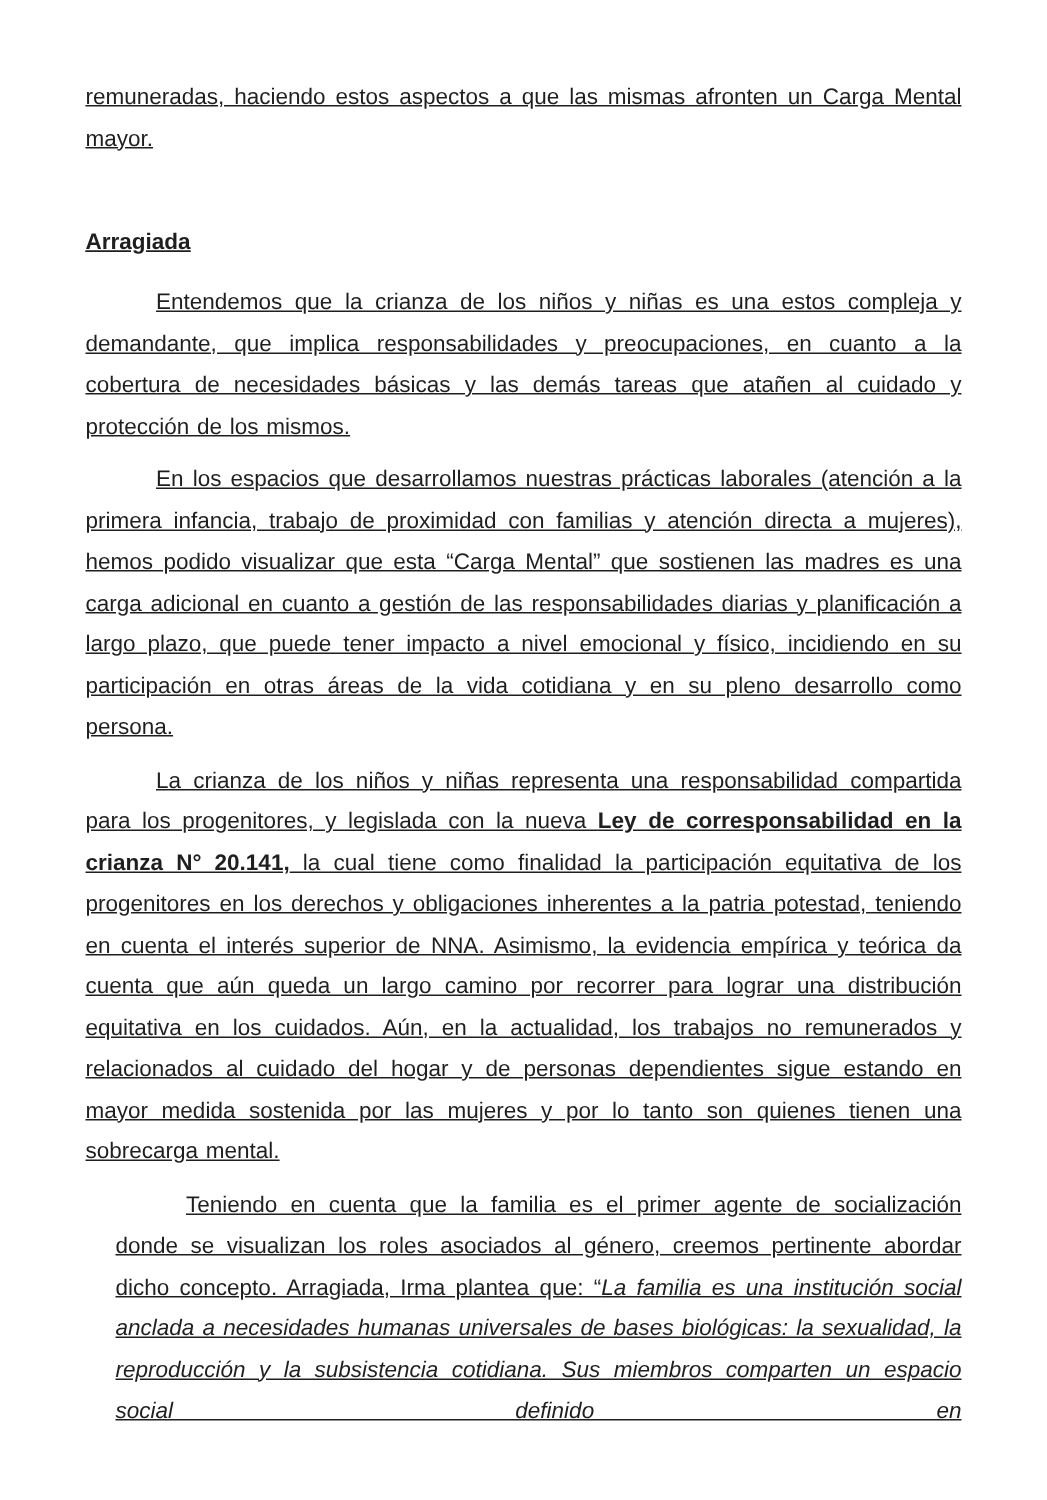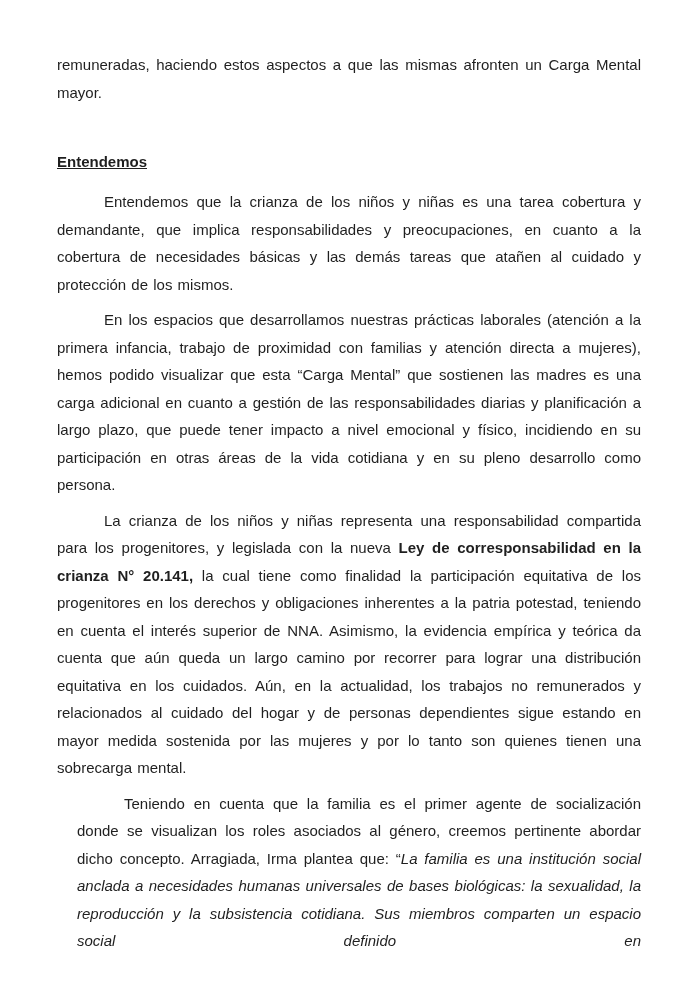--- a/index.html
+++ b/index.html
@@ -14,20 +14,21 @@
     margin: 0 auto;
     background: #ffffff;
     box-sizing: border-box;
     padding: 51px 57px 40px 57px;
     overflow: hidden;
     font-family: "Liberation Sans", "DejaVu Sans", sans-serif;
     color: #1f1f1f;
   }
   .doc-body {
     width: 584px;
+    text-decoration: underline;
   }
   p.para {
     margin: 0 0 8px 0;
     font-size: 15px;
     line-height: 27.5px;
     text-align: justify;
     word-spacing: 1px;
   }
   p.para.indent {
     text-indent: 47px;
@@ -46,19 +47,19 @@
   .bold { font-weight: bold; }
   .italic { font-style: italic; }
   .underline { text-decoration: underline; }
 </style>
 </head>
 <body>
 
 <main class="page">
   <div class="doc-body">
       <p class="para"><span>remuneradas, haciendo estos aspectos a que las mismas afronten un Carga Mental mayor.</span></p>
-      <h2 class="heading"><span class="bold underline">Entendemos</span></h2>
-      <p class="para indent"><span>Entendemos que la crianza de los niños y niñas es una tarea cobertura y demandante, que implica responsabilidades y preocupaciones, en cuanto a la cobertura de necesidades básicas y las demás tareas que atañen al cuidado y protección de los mismos.</span></p>
+      <h2 class="heading"><span class="bold underline">Arragiada</span></h2>
+      <p class="para indent"><span>Entendemos que la crianza de los niños y niñas es una estos compleja y demandante, que implica responsabilidades y preocupaciones, en cuanto a la cobertura de necesidades básicas y las demás tareas que atañen al cuidado y protección de los mismos.</span></p>
       <p class="para indent"><span>En los espacios que desarrollamos nuestras prácticas laborales (atención a la primera infancia, trabajo de proximidad con familias y atención directa a mujeres), hemos podido visualizar que esta “Carga Mental” que sostienen las madres es una carga adicional en cuanto a gestión de las responsabilidades diarias y planificación a largo plazo, que puede tener impacto a nivel emocional y físico, incidiendo en su participación en otras áreas de la vida cotidiana y en su pleno desarrollo como persona.</span></p>
       <p class="para indent"><span>La crianza de los niños y niñas representa una responsabilidad compartida para los progenitores, y legislada con la nueva </span><span class="bold">Ley de corresponsabilidad en la crianza N° 20.141,</span><span> la cual tiene como finalidad la participación equitativa de los progenitores en los derechos y obligaciones inherentes a la patria potestad, teniendo en cuenta el interés superior de NNA. Asimismo, la evidencia empírica y teórica da cuenta que aún queda un largo camino por recorrer para lograr una distribución equitativa en los cuidados. Aún, en la actualidad, los trabajos no remunerados y relacionados al cuidado del hogar y de personas dependientes sigue estando en mayor medida sostenida por las mujeres y por lo tanto son quienes tienen una sobrecarga mental.</span></p>
       <p class="para indent justify-last"><span>Teniendo en cuenta que la familia es el primer agente de socialización donde se visualizan los roles asociados al género, creemos pertinente abordar dicho concepto. Arragiada, Irma plantea que: “</span><span class="italic">La familia es una institución social anclada a necesidades humanas universales de bases biológicas: la sexualidad, la reproducción y la subsistencia cotidiana. Sus miembros comparten un espacio social definido en</span></p>
     </div>
 </main>
 
 </body></html>

